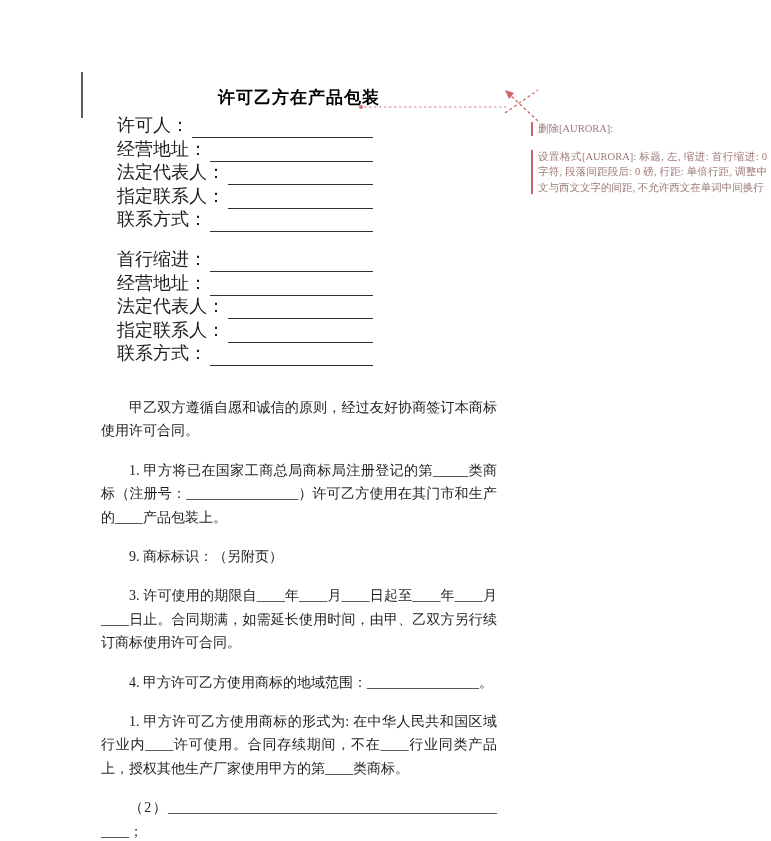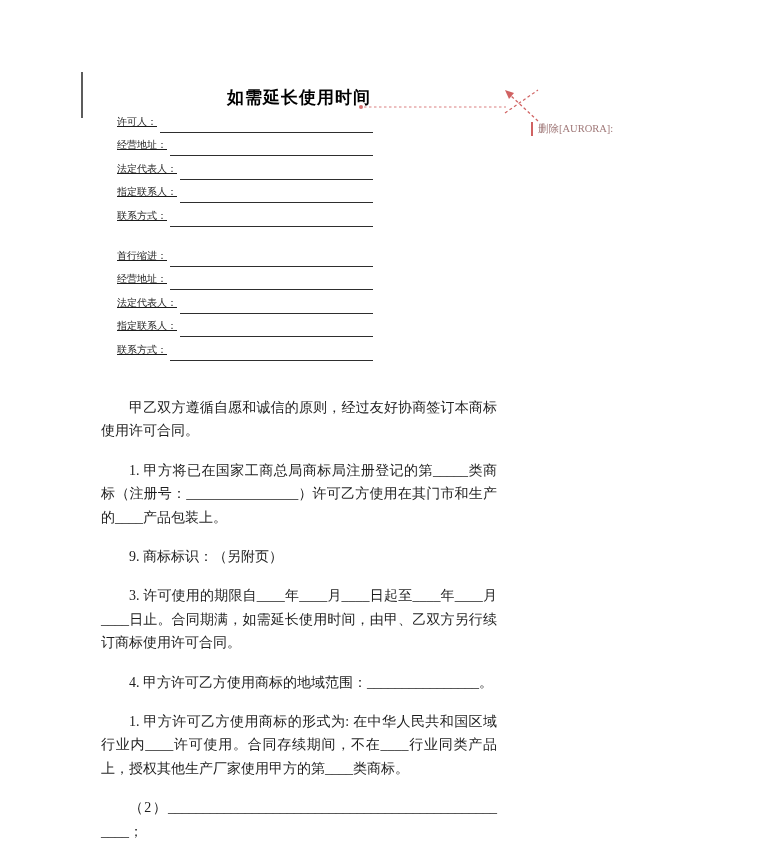--- a/index.html
+++ b/index.html
@@ -8,21 +8,21 @@
     font-family:"Liberation Serif","DejaVu Serif",serif;color:#1d1d1d;
   }
   .change-bar{position:absolute;left:81px;top:72px;width:2px;height:46px;background:#5c5c5c;}
   .doc-title{
     position:absolute;left:85px;top:86px;width:428px;text-align:center;
     font-size:17px;font-weight:bold;letter-spacing:1px;color:#000;
   }
   .field-block{position:absolute;left:117px;width:256px;}
   .fb-licensor{top:115px;}
   .fb-licensee{top:249px;}
-  .field-row{display:flex;align-items:flex-start;height:23.4px;font-size:10px;text-decoration:underline;}
+  .field-row{display:flex;align-items:flex-end;height:23.4px;font-size:18px;}
   .field-label{white-space:nowrap;padding-bottom:1px;}
   .field-line{flex:1;border-bottom:1px solid #2e2e2e;height:17px;margin-left:3px;}
   .body-text{
     position:absolute;left:85px;top:380px;width:428px;
     font-size:14px;line-height:23.4px;text-align:justify;
   }
   .body-text p{margin:16px;text-indent:2em;word-break:break-all;}
   .body-text p.bold{font-weight:bold;}
   .comments{position:absolute;left:538px;top:93px;width:229px;
     font-size:10.5px;line-height:15.5px;color:#a07979;text-align:justify;margin-top:28px;}
@@ -30,21 +30,21 @@
   .comment-rail{position:absolute;left:-7px;top:1px;bottom:1px;width:1.5px;background:#d06262;}
   svg.callout{position:absolute;left:0;top:0;pointer-events:none;}
 </style>
 </head>
 <body>
 
 <div class="page">
 
   <div class="change-bar"></div>
 
-  <div class="doc-title">如需延长使用时间</div>
+  <div class="doc-title">许可乙方在产品包装</div>
 
   <div class="field-block fb-licensor">
     <div class="field-row">
       <span class="field-label">许可人：</span>
       <span class="field-line"></span>
     </div>
     <div class="field-row">
       <span class="field-label">经营地址：</span>
       <span class="field-line"></span>
     </div>
@@ -102,15 +102,19 @@
     <path d="M505 113 L538 90" stroke="#d06262" stroke-width="1.2" stroke-dasharray="3,2.5" fill="none"></path>
     <path d="M538 121 L510 95" stroke="#d06262" stroke-width="1.2" stroke-dasharray="3,2.5" fill="none"></path>
     <polygon points="505,90 514,93 509,99" fill="#d06262"></polygon>
   </svg>
 
   <div class="comments">
     <div class="comment-item">
       <span class="comment-rail"></span>
       <span>删除[AURORA]:</span>
     </div>
+    <div class="comment-item">
+      <span class="comment-rail"></span>
+      <span>设置格式[AURORA]: 标题, 左, 缩进: 首行缩进: 0  字符, 段落间距段后: 0  磅, 行距: 单倍行距, 调整中文与西文文字的间距, 不允许西文在单词中间换行</span>
+    </div>
   </div>
 
 </div>
 
 </body></html>

